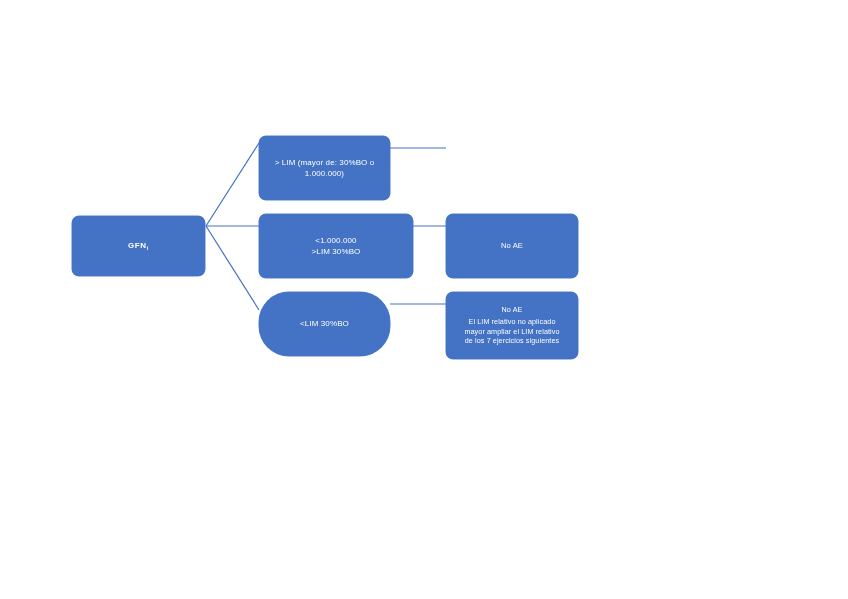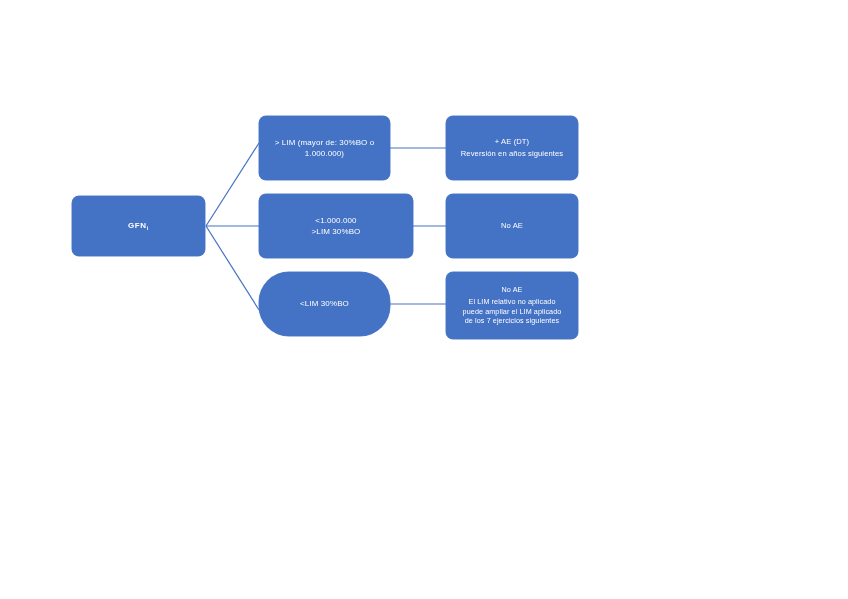--- a/index.html
+++ b/index.html
@@ -41,20 +41,21 @@
     color: #FFFFFF;
     display: flex;
     flex-direction: column;
     align-items: center;
     justify-content: center;
     text-align: center;
     padding: 4px 8px;
     line-height: 1.38;
     letter-spacing: 0.1px;
     box-shadow: 0 0 0 0.5px rgba(68,114,196,0.9);
+    margin-top: 20px;
   }
 
   .node .line {
     display: block;
     width: 100%;
   }
 
   
   #node-gfn      { left: 72px;  top: 196px; width: 133px; height: 60px; font-size: 8px; font-weight: bold; }
   #node-lim-up   { left: 259px; top: 116px; width: 131px; height: 64px; font-size: 8px; }
@@ -93,38 +94,34 @@
 
   <div class="node" id="node-gfn">
     <span class="label"><span>GFN</span><sub>i</sub></span>
   </div>
 
   <div class="node" id="node-lim-up">
     <span class="line">&gt; LIM (mayor de: 30%BO o</span>
     <span class="line">1.000.000)</span>
   </div>
 
-  <div class="node" id="node-ae-dt">
-    <span class="line">+ AE (DT)</span>
-    <span class="line">Reversión en años siguientes</span>
-  </div>
 
   <div class="node" id="node-under-1m">
     <span class="line">&lt;1.000.000</span>
     <span class="line">&gt;LIM 30%BO</span>
   </div>
 
   <div class="node" id="node-no-ae-1">
     <span class="line">No AE</span>
   </div>
 
   <div class="node" id="node-lim-low">
     <span class="line">&lt;LIM 30%BO</span>
   </div>
 
   <div class="node" id="node-no-ae-2">
     <span class="line">No AE</span>
     <span class="line">El LIM relativo no aplicado</span>
-    <span class="line">puede ampliar el LIM aplicado</span>
+    <span class="line">mayor ampliar el LIM relativo</span>
     <span class="line">de los 7 ejercicios siguientes</span>
   </div>
 
 </div>
 
 </body></html>

